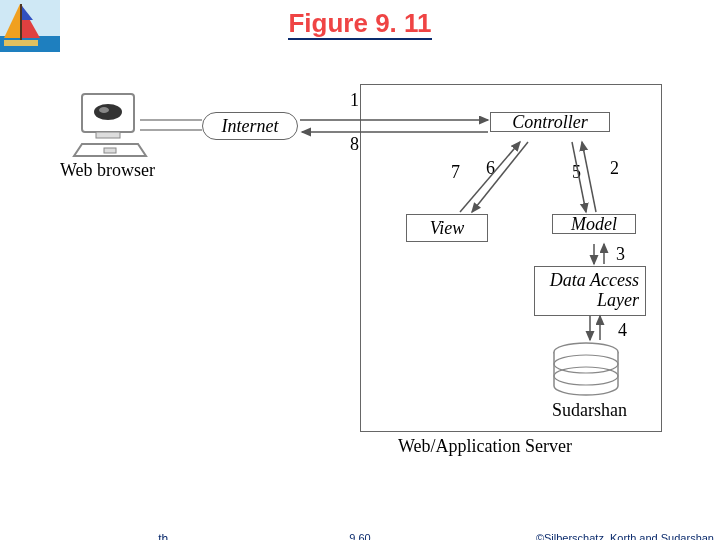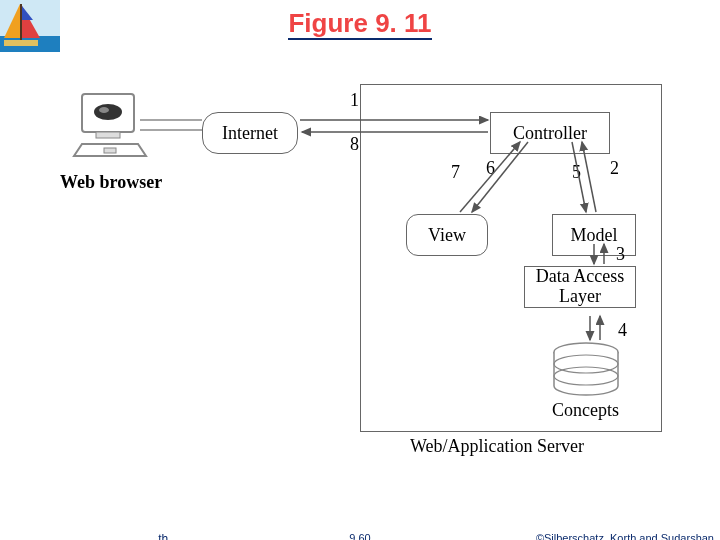--- a/index.html
+++ b/index.html
@@ -37,22 +37,23 @@
   .box {
     position: absolute;
     border: 1.5px solid #666;
     background: #fff;
     font-family: "Palatino Linotype", Georgia, serif;
     font-size: 18px;
     text-align: center;
     display: flex;
     align-items: center;
     justify-content: center;
-    padding: 20px 6px;
+    padding: 9px 6px;
     box-sizing: border-box;
+    font-style: italic;
   }
   .label {
     position: absolute;
     font-family: "Palatino Linotype", Georgia, serif;
     font-size: 18px;
   }
   .num {
     position: absolute;
     font-family: "Palatino Linotype", Georgia, serif;
     font-size: 18px;
@@ -108,51 +109,51 @@
   <div class="outer" style="left:300px; top:4px; width:300px; height:346px;"></div>
 
   <svg style="position:absolute; left:0px; top:6px; width:100px; height:80px;">
     <rect x="22" y="8" width="52" height="38" rx="3" fill="#fff" stroke="#888" stroke-width="2"></rect>
     <ellipse cx="48" cy="26" rx="14" ry="8" fill="#333"></ellipse>
     <ellipse cx="44" cy="24" rx="5" ry="3" fill="#888"></ellipse>
     <rect x="36" y="46" width="24" height="6" fill="#ddd" stroke="#888"></rect>
     <polygon points="14,70 86,70 78,58 22,58" fill="#fff" stroke="#888" stroke-width="2"></polygon>
     <rect x="44" y="62" width="12" height="5" fill="#ddd" stroke="#888"></rect>
   </svg>
-  <div class="label" style="left:0px; top:92px;font-weight:bold;">Web browser</div>
+  <div class="label" style="left:0px; top:80px;">Web browser</div>
 
   <div class="box" style="left:142px; top:32px; width:96px; height:28px; border-radius:16px;">
     <span>Internet</span>
   </div>
 
   <div class="box" style="left:430px; top:32px; width:120px; height:16px;">
     <span>Controller</span>
   </div>
 
-  <div class="box" style="left:346px; top:134px; width:82px; height:28px;border-radius:12px;">
+  <div class="box" style="left:346px; top:134px; width:82px; height:28px;">
     <span>View</span>
   </div>
 
   <div class="box" style="left:492px; top:134px; width:84px; height:16px;">
     <span>Model</span>
   </div>
 
-  <div class="box" style="left:464px; top:186px; width:112px; height:42px; line-height:1.1;">
+  <div class="box" style="left:474px; top:186px; width:112px; height:50px; line-height:1.1;text-align:right;">
     <span>Data Access Layer</span>
   </div>
 
   <svg style="position:absolute; left:490px; top:262px; width:72px; height:56px;">
     <ellipse cx="36" cy="10" rx="32" ry="9" fill="#fff" stroke="#888" stroke-width="1.5"></ellipse>
     <path d="M4 10 V44 A32 9 0 0 0 68 44 V10" fill="#fff" stroke="#888" stroke-width="1.5"></path>
     <ellipse cx="36" cy="22" rx="32" ry="9" fill="none" stroke="#888" stroke-width="1.2"></ellipse>
     <ellipse cx="36" cy="34" rx="32" ry="9" fill="none" stroke="#888" stroke-width="1.2"></ellipse>
   </svg>
-  <div class="label" style="left:492px; top:320px;">Concepts</div>
+  <div class="label" style="left:492px; top:320px;">Sudarshan</div>
 
-  <div class="label" style="left:350px; top:356px;">Web/Application Server</div>
+  <div class="label" style="left:338px; top:356px;">Web/Application Server</div>
 
   <div class="num" style="left:290px; top:10px;">1</div>
   <div class="num" style="left:290px; top:54px;">8</div>
   <div class="num" style="left:391px; top:82px;">7</div>
   <div class="num" style="left:426px; top:78px;">6</div>
   <div class="num" style="left:512px; top:82px;">5</div>
   <div class="num" style="left:550px; top:78px;">2</div>
   <div class="num" style="left:556px; top:164px;">3</div>
   <div class="num" style="left:558px; top:240px;">4</div>
 

